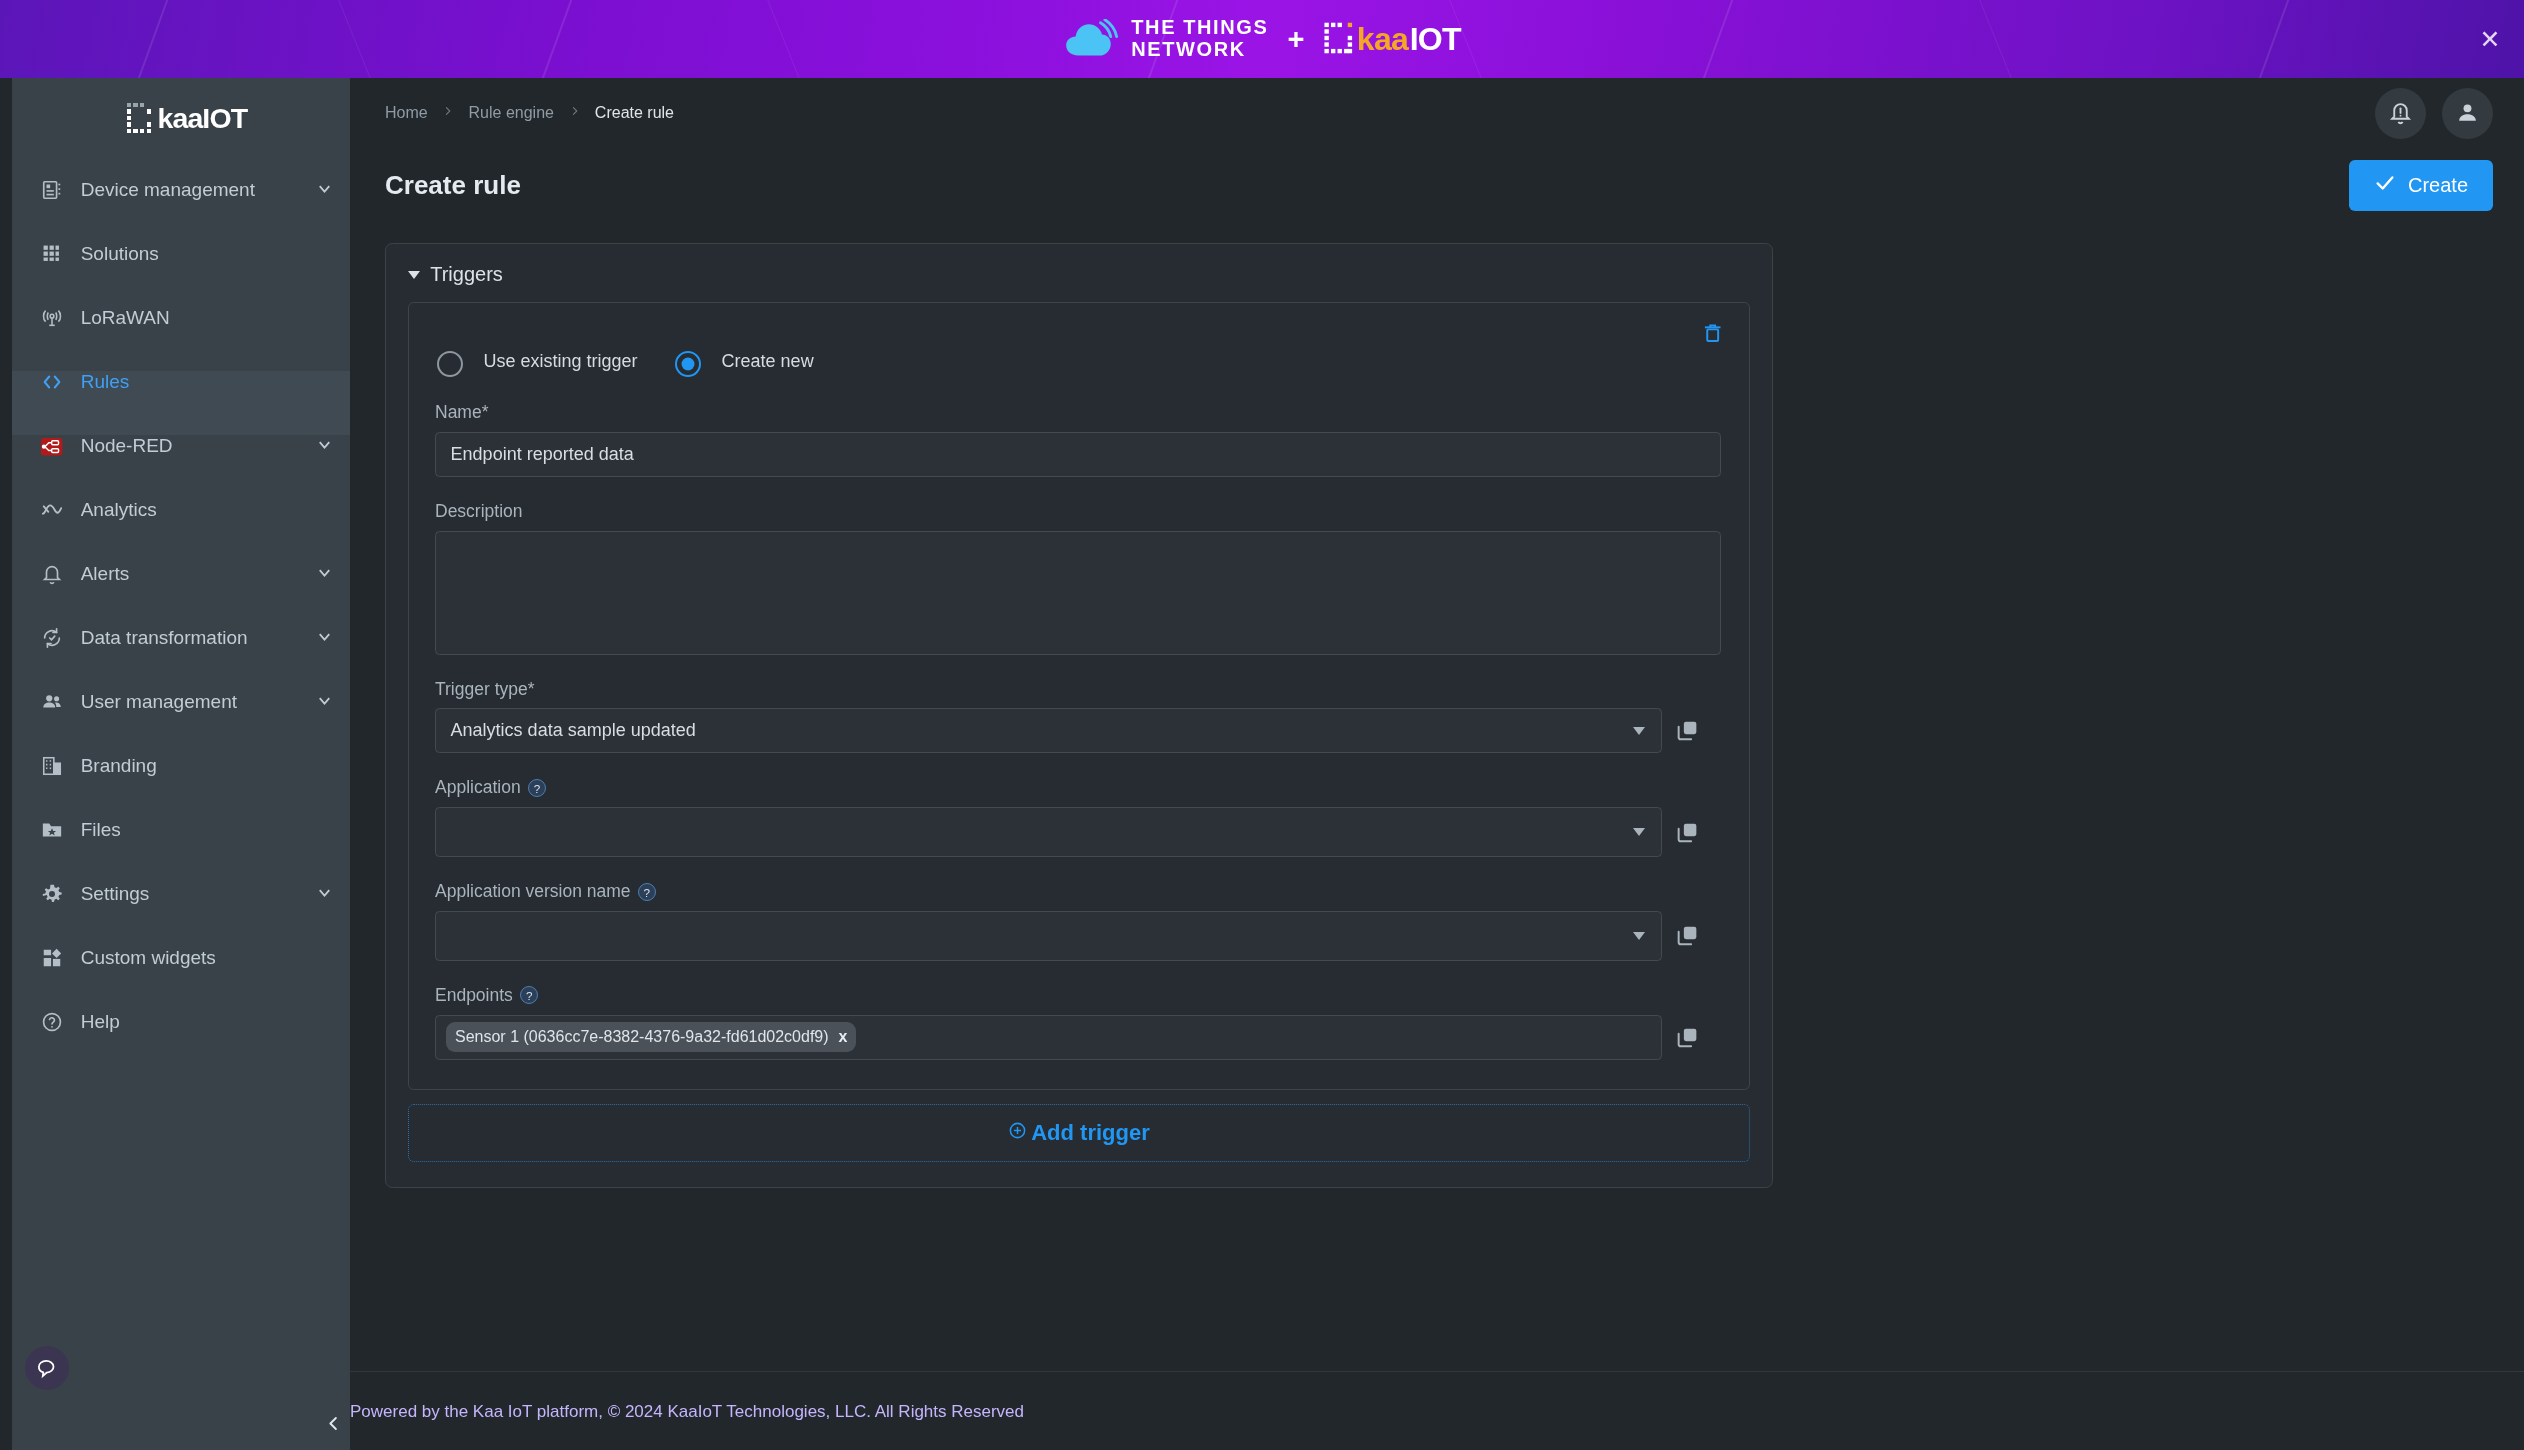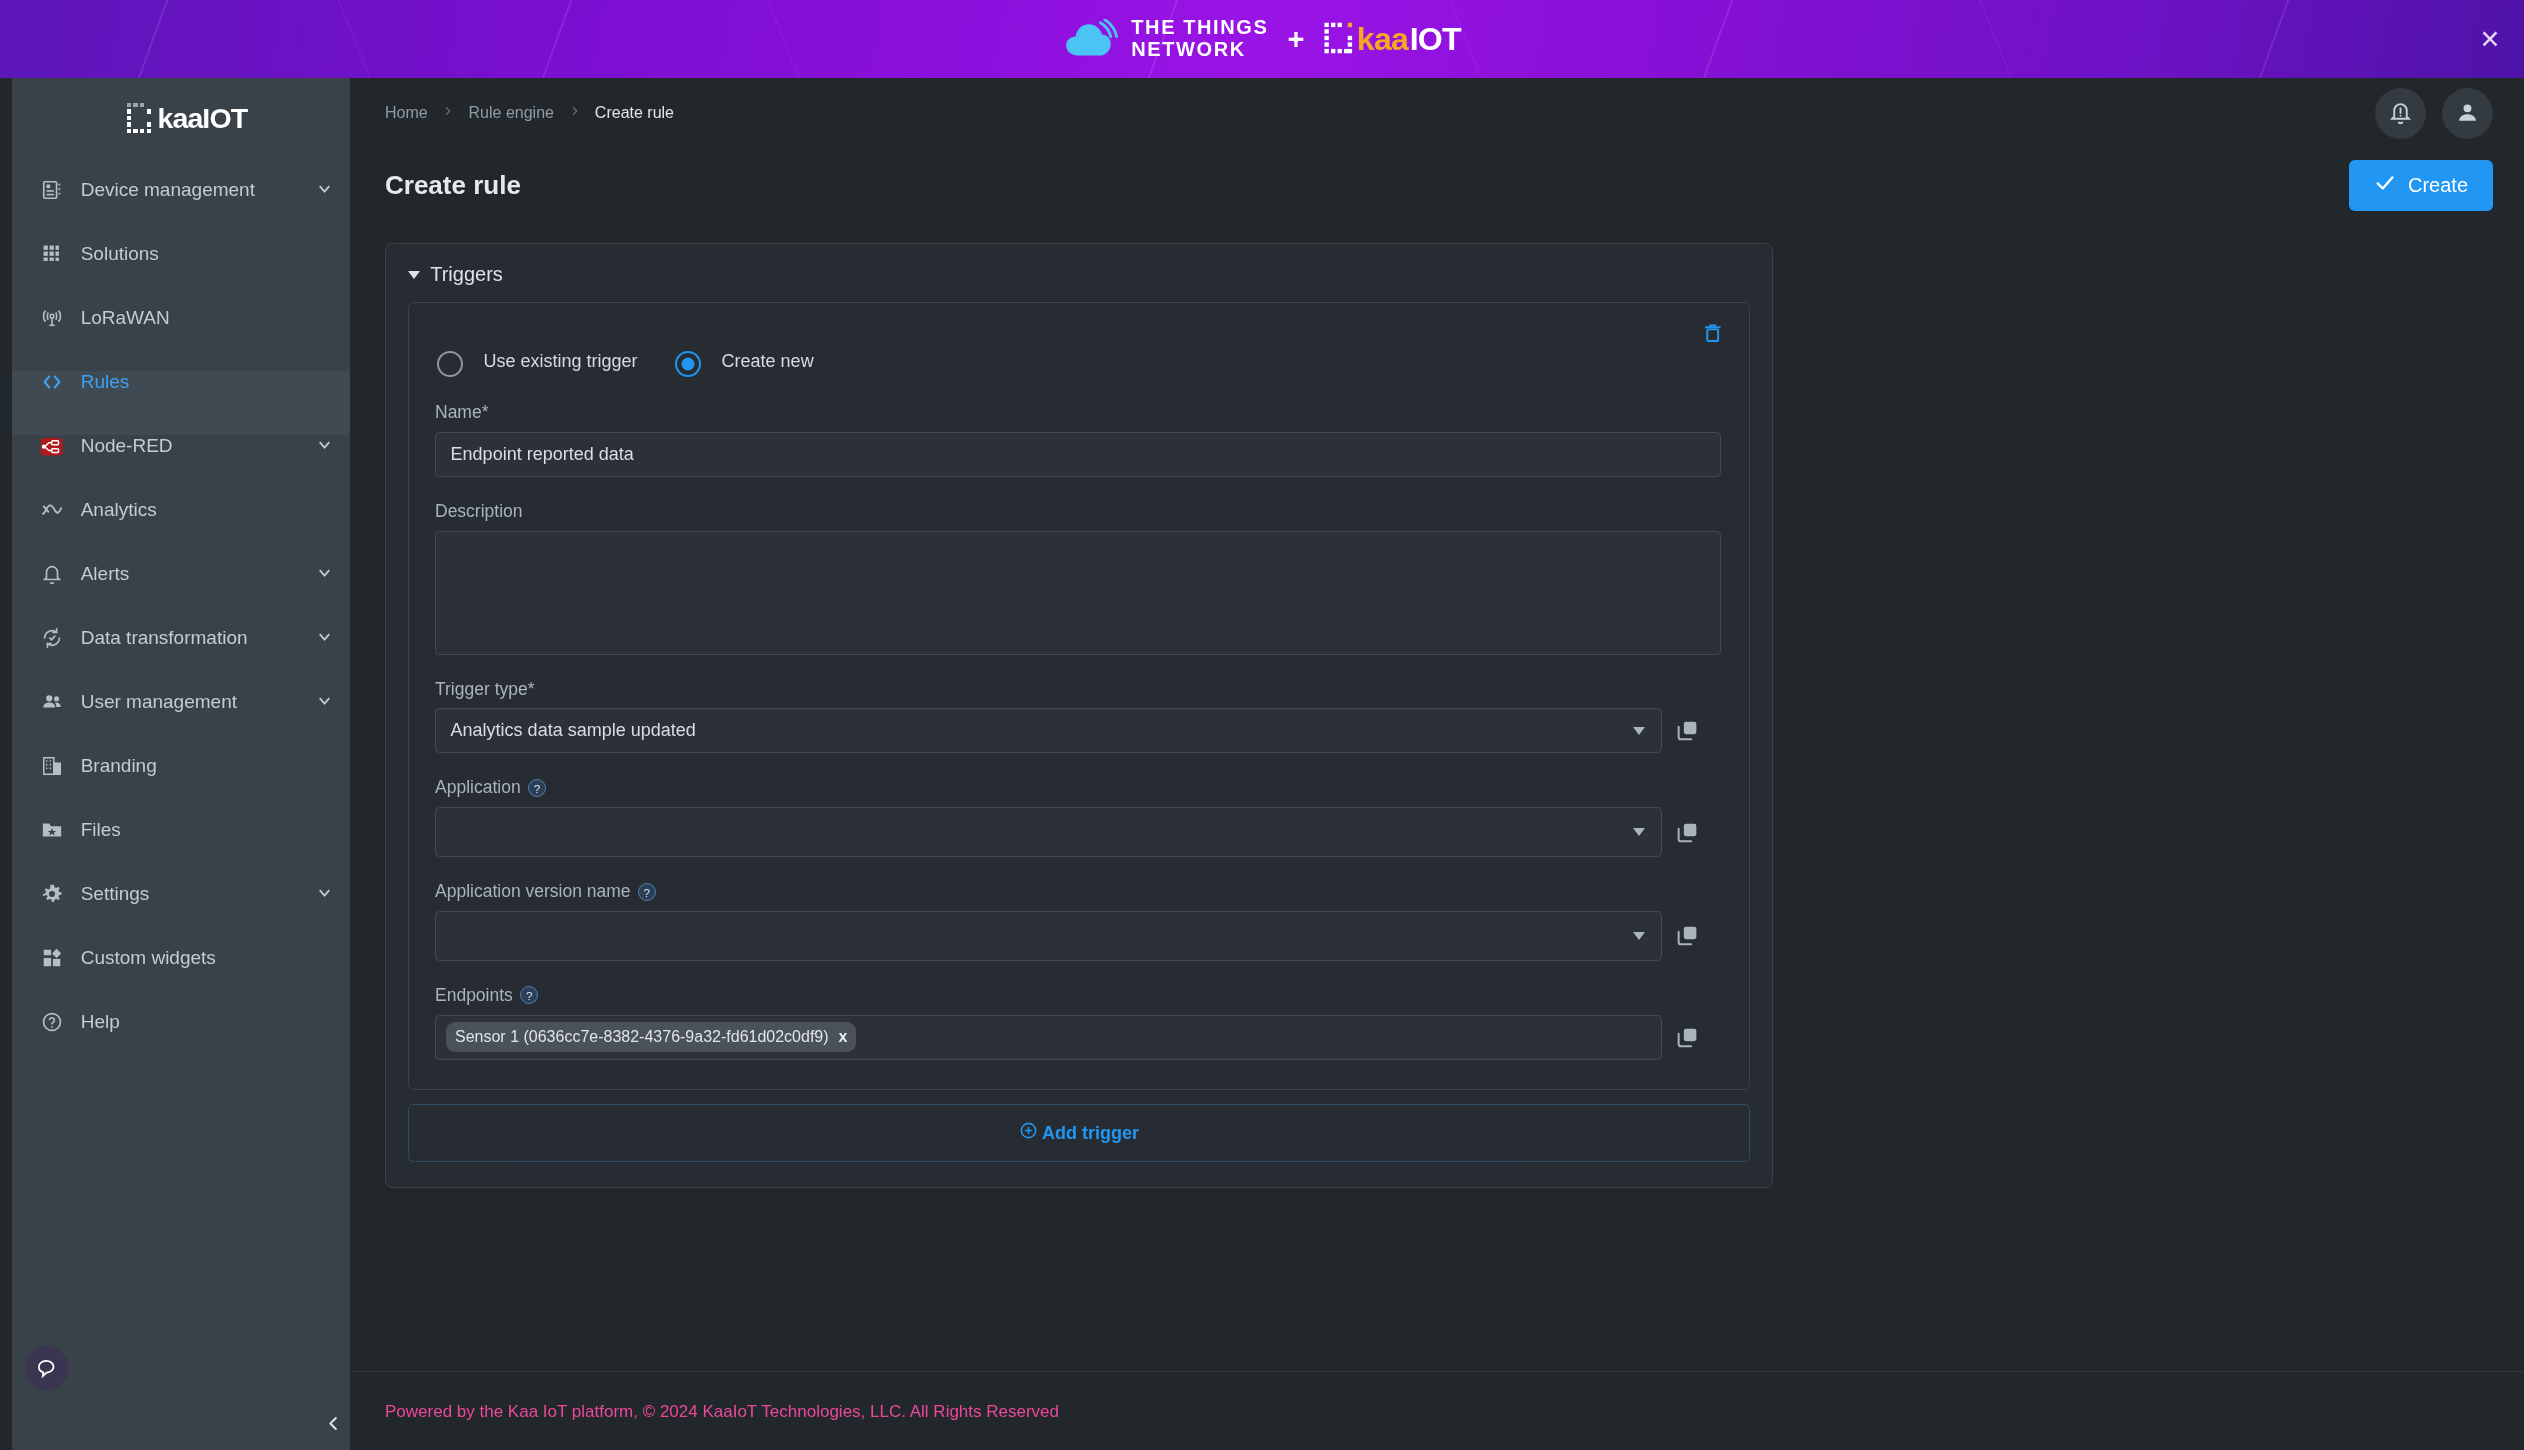--- a/index.html
+++ b/index.html
@@ -204,28 +204,28 @@
   }
   .chip {
     background: #4a5158; border-radius: 9px; color: #dfe5ea; font-size: 16px;
     padding: 5.8px 8.8px; display: flex; align-items: center; gap: 10px;
   }
   .chip-x { cursor: pointer; font-weight: bold; color: #e8eef3; }
 
   .add-trigger {
     margin-top: 14.6px; height: 58px; border: 1.5px dotted #2f6ea8; border-radius: 5.8px;
     display: flex; align-items: center; justify-content: center; gap: 4px;
-    color: #2196f3; font-size: 18px; cursor: pointer; font-weight: bold;
+    color: #2196f3; font-size: 22px; cursor: pointer; font-weight: bold;
   }
 
   .footer {
     position: absolute; left: 0; right: 0; bottom: 0; height: 80px;
     border-top: 0.7px solid #32383d;
-    display: flex; align-items: center; padding-left: 35px;
-    color: #ec4899; font-size: 17px;
+    display: flex; align-items: center; 
+    color: #c4b5fd; font-size: 17px;
   }
 </style>
 </head>
 <body>
 
 <div class="promo-banner">
   <div class="streak" style="left:6%"></div>
   <div class="streak2" style="left:14%"></div>
   <div class="streak" style="left:22%"></div>
   <div class="streak2" style="left:31%"></div>

